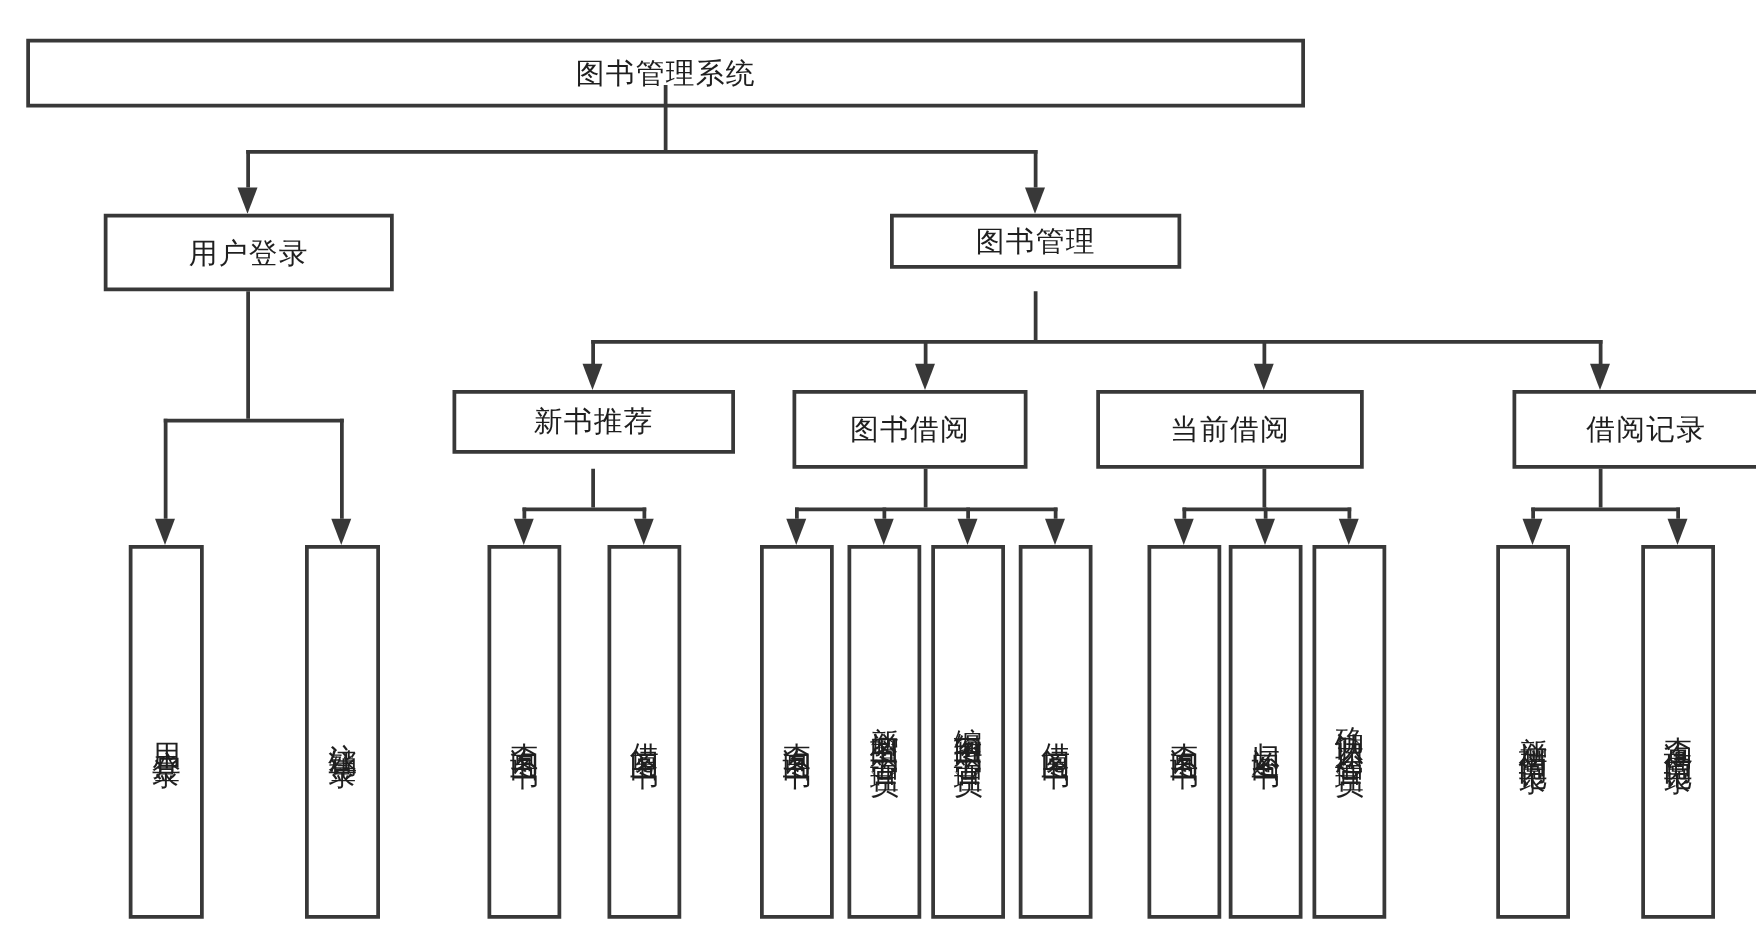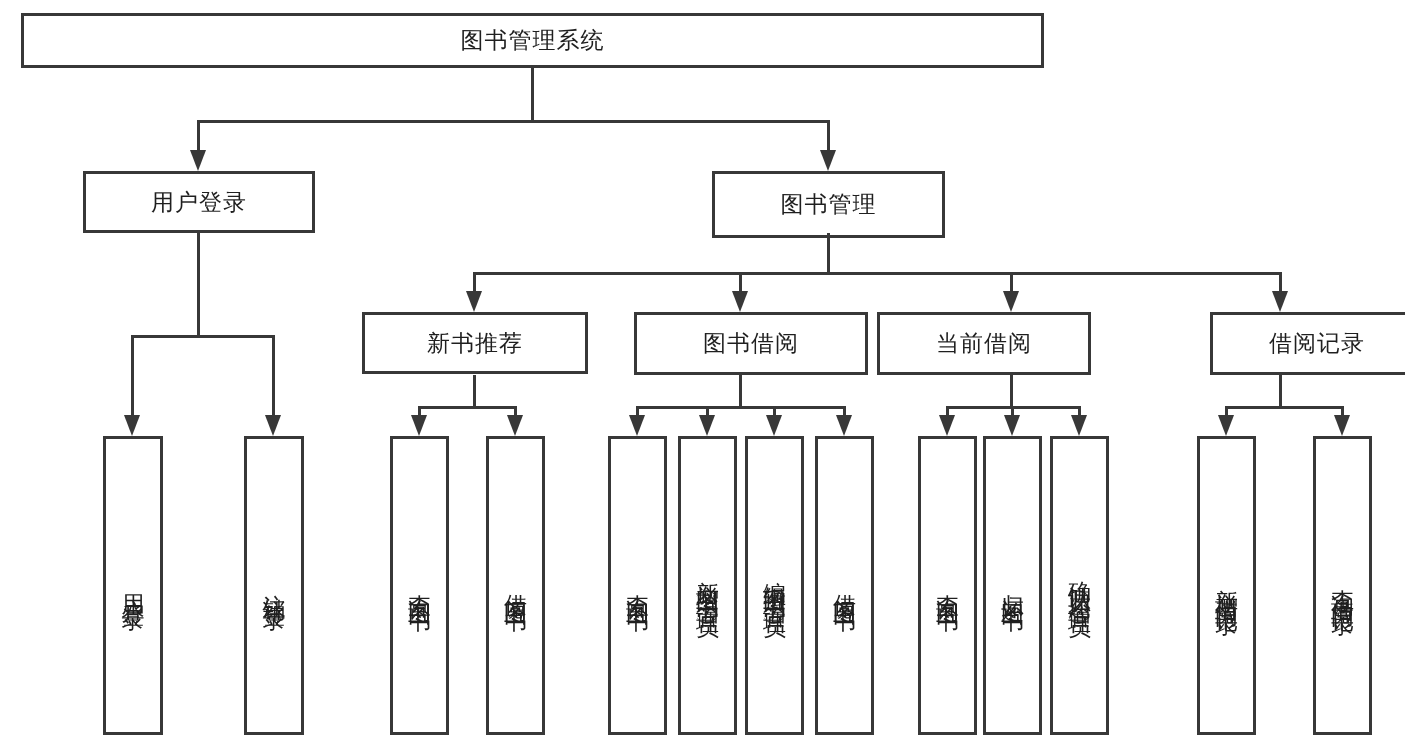--- a/index.html
+++ b/index.html
@@ -26,35 +26,35 @@
   #watermark{
     position:absolute;left:1184px;top:714px;z-index:10;
     font-size:17px;color:#c6c6c6;opacity:0.92;white-space:nowrap;letter-spacing:1px;
   }
 </style>
 </head>
 <body>
 
 <div id="canvas">
 
-  <div class="box" style="left:21px;top:13px;width:1023px;height:55px;">
+  <div class="box" style="left:21px;top:31px;width:1023px;height:55px;">
     <span class="hlabel">图书管理系统</span>
   </div>
 
   <div class="vline" style="left:531px;top:68px;height:52px;"></div>
   <div class="hline" style="left:197px;top:120px;width:633px;"></div>
   <div class="vline" style="left:197px;top:120px;height:30px;"></div>
   <div class="arrow" style="left:190px;top:150px;"></div>
   <div class="vline" style="left:827px;top:120px;height:30px;"></div>
   <div class="arrow" style="left:820px;top:150px;"></div>
 
   <div class="box" style="left:83px;top:171px;width:232px;height:62px;">
     <span class="hlabel">用户登录</span>
   </div>
-  <div class="box" style="left:712px;top:171px;width:233px;height:67px;">
+  <div class="box" style="left:712px;top:171px;width:233px;height:44px;">
     <span class="hlabel">图书管理</span>
   </div>
 
   <div class="vline" style="left:197px;top:233px;height:102px;"></div>
   <div class="hline" style="left:131px;top:335px;width:144px;"></div>
   <div class="vline" style="left:131px;top:335px;height:80px;"></div>
   <div class="arrow" style="left:124px;top:415px;"></div>
   <div class="vline" style="left:272px;top:335px;height:80px;"></div>
   <div class="arrow" style="left:265px;top:415px;"></div>
 
@@ -62,24 +62,24 @@
   <div class="hline" style="left:473px;top:272px;width:809px;"></div>
   <div class="vline" style="left:473px;top:272px;height:20px;"></div>
   <div class="arrow" style="left:466px;top:291px;"></div>
   <div class="vline" style="left:739px;top:272px;height:20px;"></div>
   <div class="arrow" style="left:732px;top:291px;"></div>
   <div class="vline" style="left:1010px;top:272px;height:20px;"></div>
   <div class="arrow" style="left:1003px;top:291px;"></div>
   <div class="vline" style="left:1279px;top:272px;height:20px;"></div>
   <div class="arrow" style="left:1272px;top:291px;"></div>
 
-  <div class="box" style="left:362px;top:312px;width:226px;height:62px;">
+  <div class="box" style="left:362px;top:312px;width:226px;height:51px;">
     <span class="hlabel">新书推荐</span>
   </div>
-  <div class="box" style="left:634px;top:312px;width:234px;height:63px;">
+  <div class="box" style="left:634px;top:312px;width:188px;height:63px;">
     <span class="hlabel">图书借阅</span>
   </div>
   <div class="box" style="left:877px;top:312px;width:214px;height:63px;">
     <span class="hlabel">当前借阅</span>
   </div>
   <div class="box" style="left:1174px;top:312px;width:214px;height:63px;margin-left:36px;">
     <span class="hlabel">借阅记录</span>
   </div>
 
   <div class="vline" style="left:473px;top:375px;height:31px;"></div>

